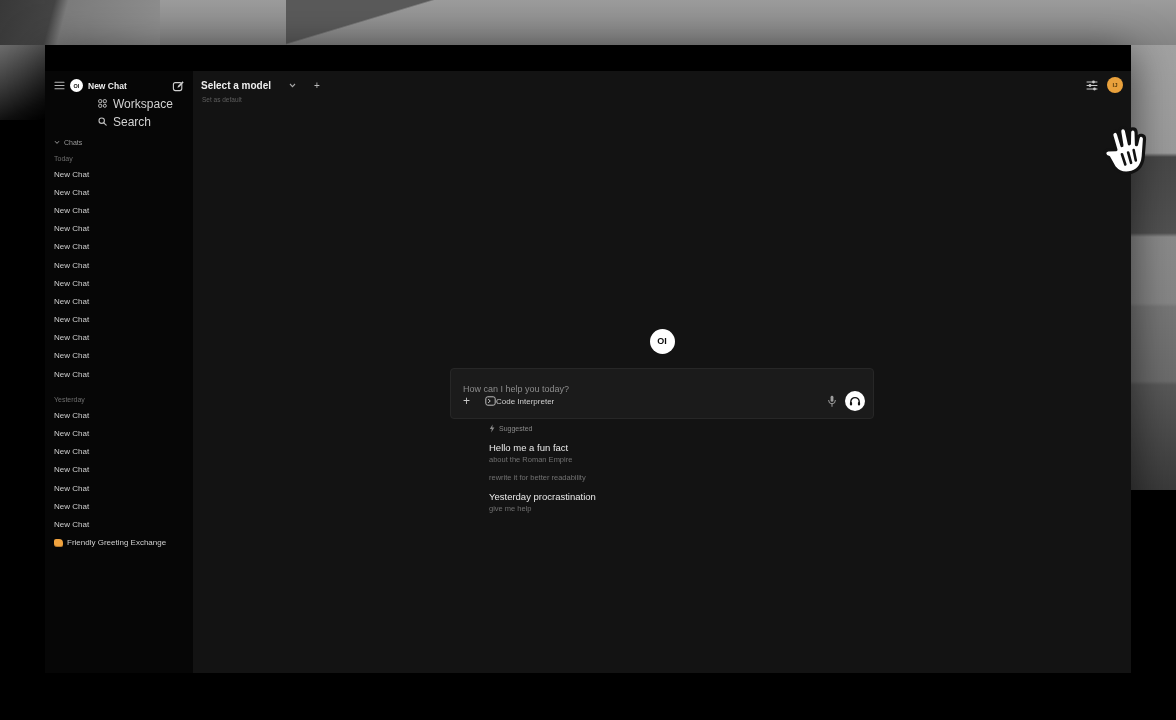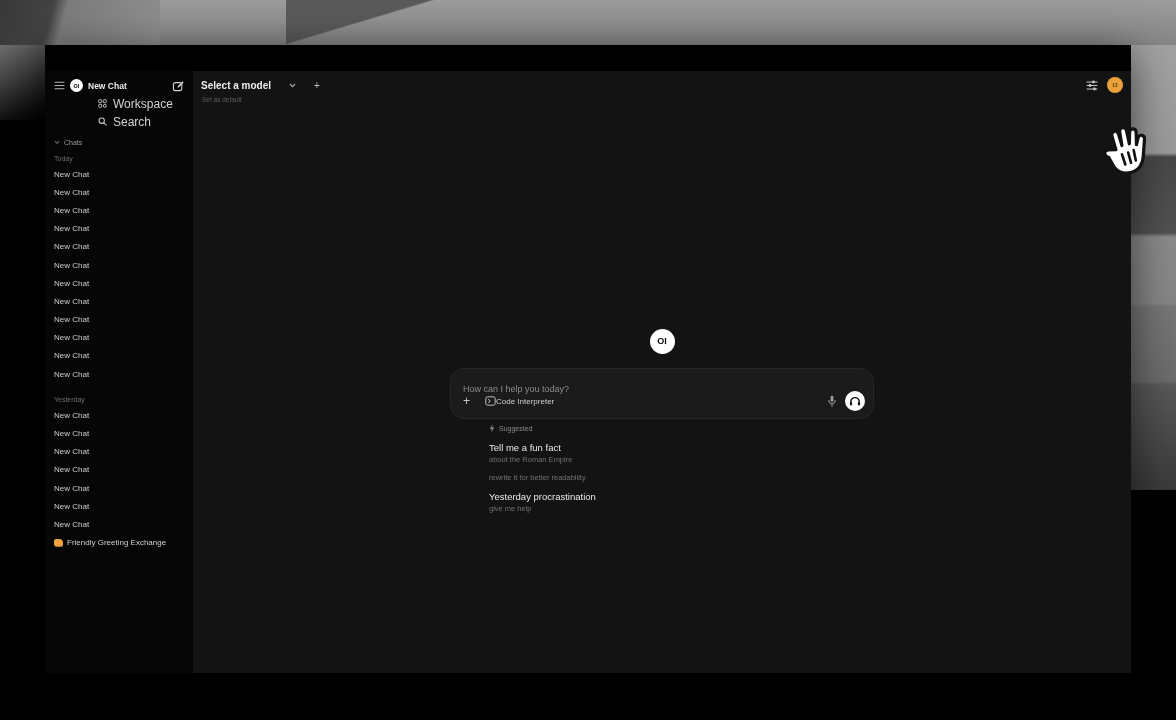--- a/index.html
+++ b/index.html
@@ -55,21 +55,21 @@
   .avatar { width:16px; height:16px; border-radius:50%; background:#e9a13c; color:#5a3b0a;
     font-size:6px; font-weight:700; display:flex; align-items:center; justify-content:center; cursor:pointer; }
 
   .greeting-row { position:absolute; left:0; top:256px; width:100%; height:28px;
     display:flex; align-items:center; justify-content:center; gap:10px; }
   .logo-lg { width:25px; height:25px; border-radius:50%; background:#fff; color:#0a0a0a;
     font-size:9px; font-weight:700; display:flex; align-items:center; justify-content:center; }
   .greeting-text { font-size:20px; font-weight:500; color:#f2f2f2; letter-spacing:.2px; }
 
   .composer { position:absolute; left:257px; top:297px; width:424px; height:51px;
-    background:#1b1b1b; border:1px solid #272727; border-radius:14px; padding:9px 12px 8px; }
+    background:#1b1b1b; border:1px solid #272727; border-radius:4px; padding:9px 12px 8px; }
   .composer input { width:100%; background:transparent; border:none; outline:none;
     font-family:inherit; font-size:9px; color:#e5e5e5; }
   .composer input::placeholder { color:#8c8c8c; }
   .composer-bottom { position:absolute; left:12px; right:8px; bottom:7px; height:20px;
     display:flex; align-items:center; }
   .plus-btn { font-size:12px; color:#c9c9c9; width:14px; cursor:pointer; line-height:1; }
   .ci-chip { display:flex; align-items:center; margin-left:8px; cursor:pointer; }
   .ci-label { font-size:8px; font-weight:500; color:#d0d0d0; }
   .composer-right { margin-left:auto; display:flex; align-items:center; gap:8px; }
   .voice-btn { width:20px; height:20px; border-radius:50%; background:#fff;
@@ -293,21 +293,21 @@
       <div class="suggested">
         <div class="sug-head">
           <span>
             <svg width="6" height="9" viewBox="0 0 6 9">
                 <path d="M3.6 0.5 L0.8 5 H2.8 L2.2 8.5 L5.4 3.6 H3.3 Z" fill="#8a8a8a"></path>
               </svg>
           </span>
           <span>Suggested</span>
         </div>
         <div class="sug-item">
-          <div class="sug-title">Tell me a fun fact</div>
+          <div class="sug-title">Hello me a fun fact</div>
           <div class="sug-sub">about the Roman Empire</div>
         </div>
         <div class="sug-item">
           <div class="sug-sub">rewrite it for better readability</div>
         </div>
         <div class="sug-item">
           <div class="sug-title">Yesterday procrastination</div>
           <div class="sug-sub">give me help</div>
         </div>
       </div>

